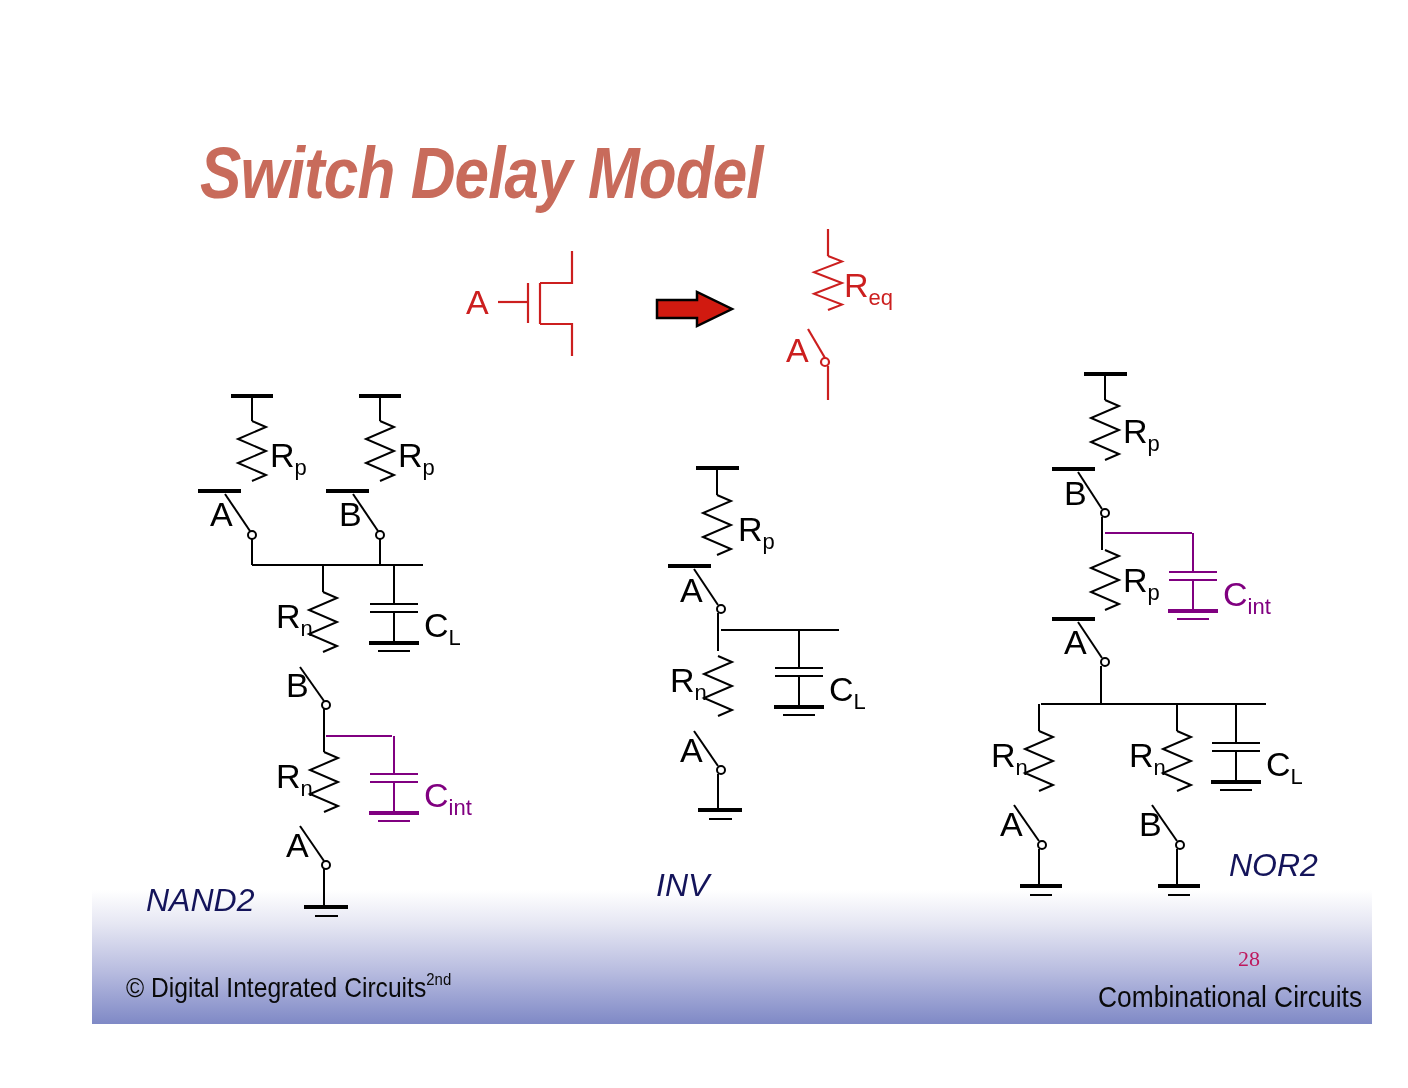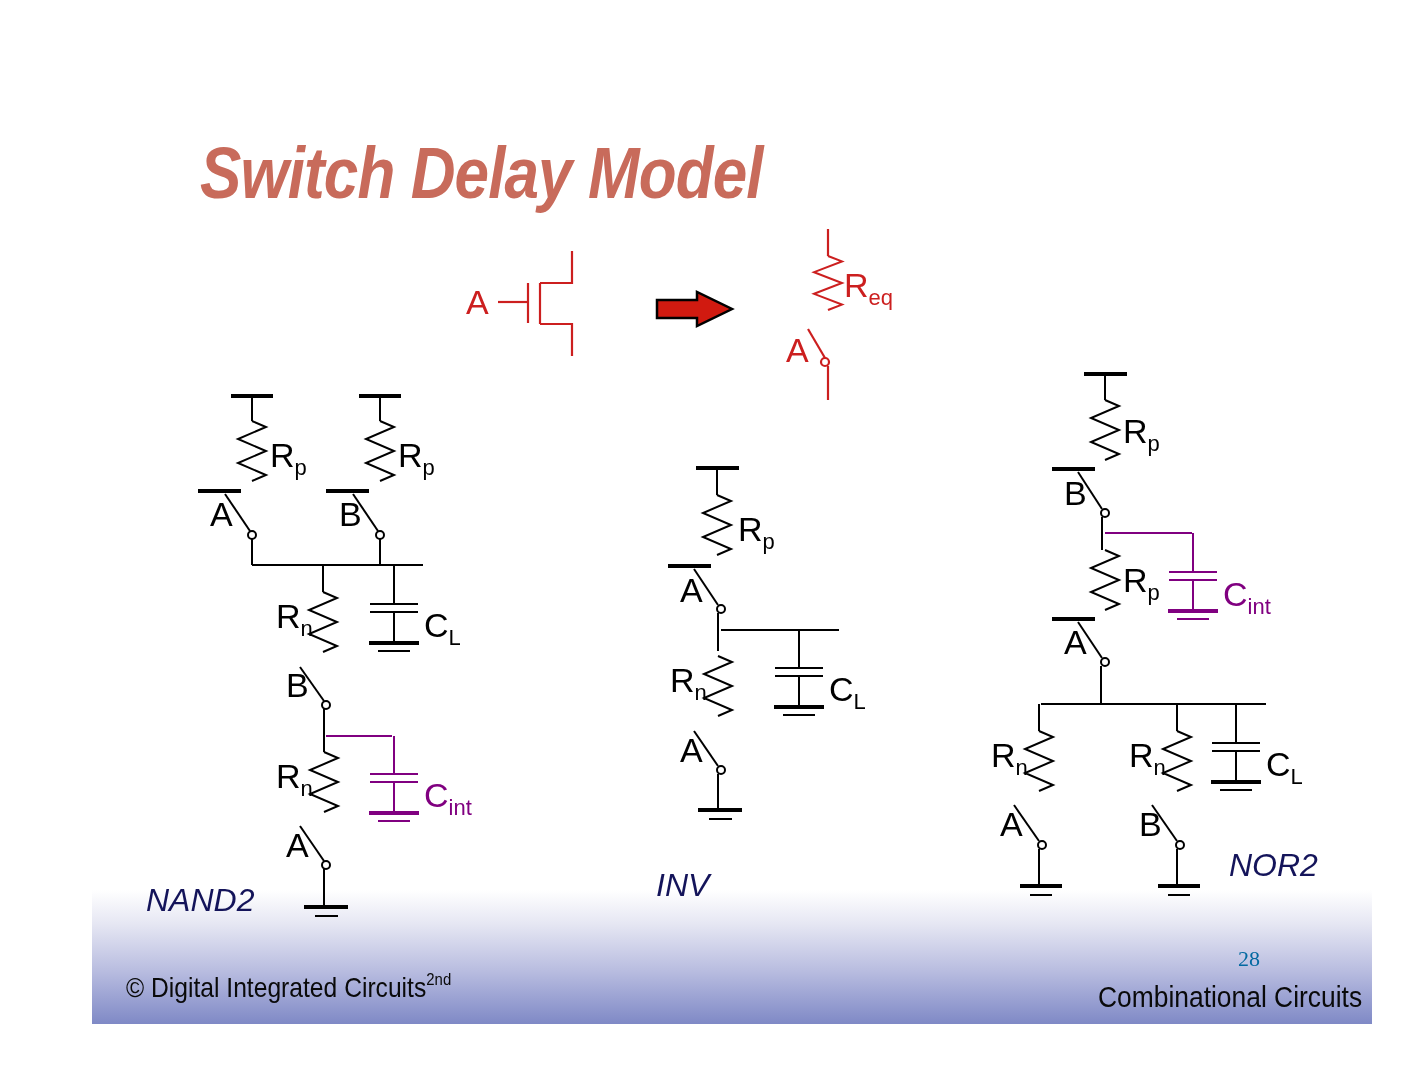--- a/index.html
+++ b/index.html
@@ -15,21 +15,21 @@
   svg.schem { position: absolute; left: 0; top: 0; }
   .lbl { font-family: "Liberation Sans", sans-serif; font-size: 34px; }
   .sub { font-size: 22px; }
   .cap { font-family: "Liberation Sans", sans-serif; font-style: italic; font-size: 32px; fill: #14145a; }
   .foot-left { position: absolute; left: 98px; top: 970px; font-size: 28px; color: #0a0a0a;
                transform: scaleX(0.88); transform-origin: left top; white-space: nowrap; }
   .foot-left sup { font-size: 17px; vertical-align: 12px; }
   .foot-right { position: absolute; right: 74px; top: 980px; font-size: 30px; color: #0a0a0a;
                 transform: scaleX(0.88); transform-origin: right top; white-space: nowrap; }
   .page-num { position: absolute; left: 1210px; top: 946px; font-family: "Liberation Serif", serif;
-              font-size: 22px; color: #0369a1; }
+              font-size: 22px; color: #be185d; }
 </style>
 </head>
 <body>
 
 <div class="slide">
   <div class="footer-band"></div>
 
   <h1 class="title">Switch Delay Model</h1>
 
   <svg class="schem" width="1408" height="1088" viewBox="0 0 1408 1088">

